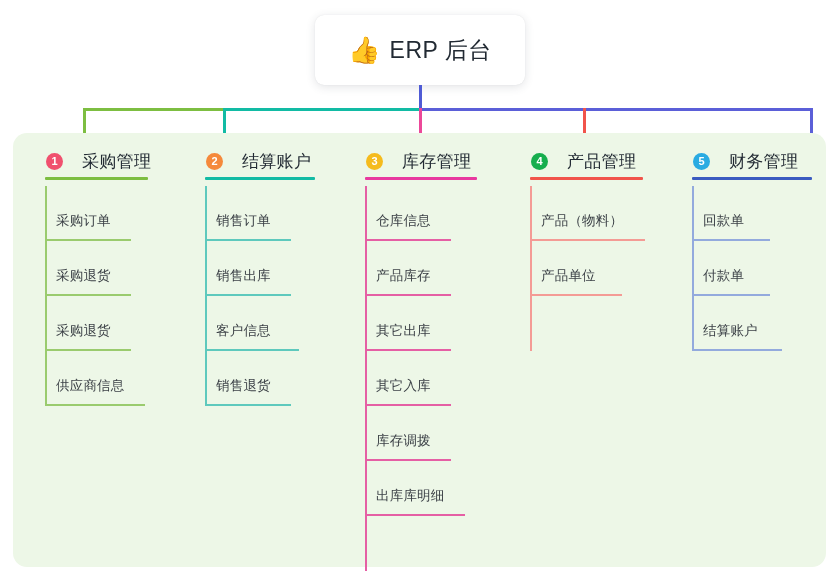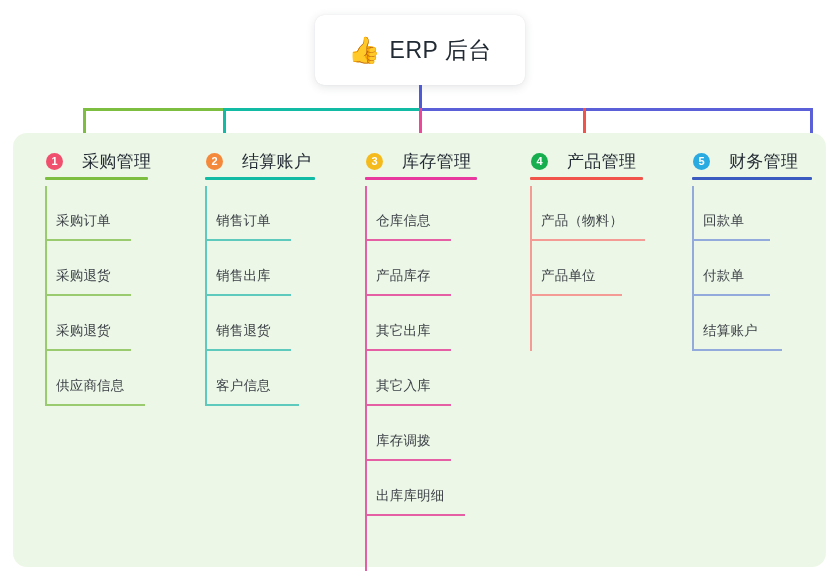--- a/index.html
+++ b/index.html
@@ -125,27 +125,27 @@
           <div class="spine" style="height: 220px; background: rgb(94, 201, 189);"></div>
           <div class="leaf">
             <span class="leaf-label">销售订单</span>
             <div class="leaf-rule" style="width: 86px; background: rgb(94, 201, 189);"></div>
           </div>
           <div class="leaf">
             <span class="leaf-label">销售出库</span>
             <div class="leaf-rule" style="width: 86px; background: rgb(94, 201, 189);"></div>
           </div>
           <div class="leaf">
+            <span class="leaf-label">客户信息</span>
+            <div class="leaf-rule" style="width: 94px; background: rgb(94, 201, 189);"></div>
+          </div>
+          <div class="leaf">
             <span class="leaf-label">销售退货</span>
             <div class="leaf-rule" style="width: 86px; background: rgb(94, 201, 189);"></div>
           </div>
-          <div class="leaf">
-            <span class="leaf-label">客户信息</span>
-            <div class="leaf-rule" style="width: 94px; background: rgb(94, 201, 189);"></div>
-          </div>
         </div>
       </div>
       <div class="col" style="left: 363px; top: 146px;">
         <div class="col-head">
           <div class="head-row">
             <span class="badge" style="background: rgb(245, 187, 29);">3</span>
             <span class="head-label">库存管理</span>
           </div>
           <div class="head-rule" style="top: 31px; width: 112px; background: rgb(232, 57, 159);"></div>
         </div>

